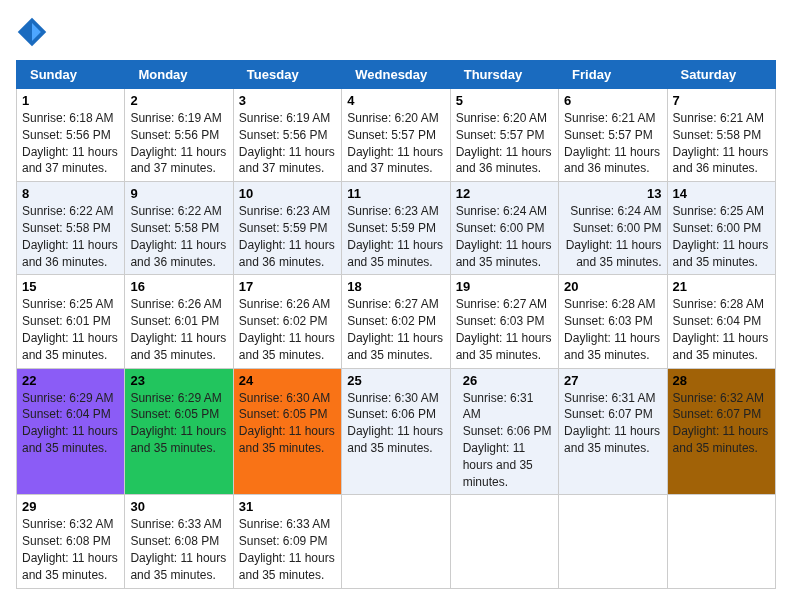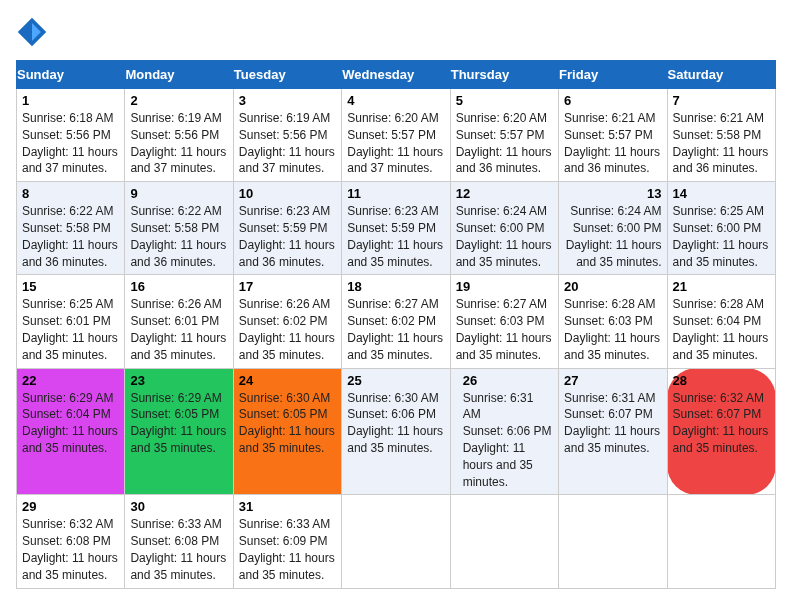--- a/index.html
+++ b/index.html
@@ -45,21 +45,21 @@
     .calendar {
       width: 100%;
       border-collapse: collapse;
       border: 1px solid #ccc;
     }
     .calendar th {
       background-color: #1a6bbf;
       color: #fff;
       font-size: 13px;
       font-weight: bold;
-      padding: 6px 0;
+      padding: 6px 13px;
       text-align: left;
       border: 1px solid #1a6bbf;
     }
     .calendar td {
       vertical-align: top;
       padding: 4px 5px;
       font-size: 10.5px;
       border: 1px solid #ccc;
       width: 108px;
       min-height: 80px;
@@ -137,27 +137,27 @@
       <tr>
         <td><span class="day-number">15</span><span class="day-info">Sunrise: 6:25 AM<br>Sunset: 6:01 PM<br>Daylight: 11 hours and 35 minutes.</span></td>
         <td><span class="day-number">16</span><span class="day-info">Sunrise: 6:26 AM<br>Sunset: 6:01 PM<br>Daylight: 11 hours and 35 minutes.</span></td>
         <td><span class="day-number">17</span><span class="day-info">Sunrise: 6:26 AM<br>Sunset: 6:02 PM<br>Daylight: 11 hours and 35 minutes.</span></td>
         <td><span class="day-number">18</span><span class="day-info">Sunrise: 6:27 AM<br>Sunset: 6:02 PM<br>Daylight: 11 hours and 35 minutes.</span></td>
         <td><span class="day-number">19</span><span class="day-info">Sunrise: 6:27 AM<br>Sunset: 6:03 PM<br>Daylight: 11 hours and 35 minutes.</span></td>
         <td><span class="day-number">20</span><span class="day-info">Sunrise: 6:28 AM<br>Sunset: 6:03 PM<br>Daylight: 11 hours and 35 minutes.</span></td>
         <td><span class="day-number">21</span><span class="day-info">Sunrise: 6:28 AM<br>Sunset: 6:04 PM<br>Daylight: 11 hours and 35 minutes.</span></td>
       </tr>
       <tr>
-        <td style="background: #d946ef;"><span class="day-number">22</span><span class="day-info">Sunrise: 6:29 AM<br>Sunset: 6:04 PM<br>Daylight: 11 hours and 35 minutes.</span></td>
+        <td style="background: #8b5cf6;"><span class="day-number">22</span><span class="day-info">Sunrise: 6:29 AM<br>Sunset: 6:04 PM<br>Daylight: 11 hours and 35 minutes.</span></td>
         <td style="background: #22c55e;"><span class="day-number">23</span><span class="day-info">Sunrise: 6:29 AM<br>Sunset: 6:05 PM<br>Daylight: 11 hours and 35 minutes.</span></td>
         <td style="background: #f97316;"><span class="day-number">24</span><span class="day-info">Sunrise: 6:30 AM<br>Sunset: 6:05 PM<br>Daylight: 11 hours and 35 minutes.</span></td>
         <td style="background: rgb(237, 242, 250); margin-top: 8px;"><span class="day-number">25</span><span class="day-info">Sunrise: 6:30 AM<br>Sunset: 6:06 PM<br>Daylight: 11 hours and 35 minutes.</span></td>
         <td style="background: rgb(237, 242, 250); padding-left: 12px;"><span class="day-number">26</span><span class="day-info">Sunrise: 6:31 AM<br>Sunset: 6:06 PM<br>Daylight: 11 hours and 35 minutes.</span></td>
         <td style="background: rgb(237, 242, 250);"><span class="day-number">27</span><span class="day-info">Sunrise: 6:31 AM<br>Sunset: 6:07 PM<br>Daylight: 11 hours and 35 minutes.</span></td>
-        <td style="background: #ef4444; border-radius: 30px;"><span class="day-number">28</span><span class="day-info">Sunrise: 6:32 AM<br>Sunset: 6:07 PM<br>Daylight: 11 hours and 35 minutes.</span></td>
+        <td style="background: #a16207;"><span class="day-number">28</span><span class="day-info">Sunrise: 6:32 AM<br>Sunset: 6:07 PM<br>Daylight: 11 hours and 35 minutes.</span></td>
       </tr>
       <tr>
         <td><span class="day-number">29</span><span class="day-info">Sunrise: 6:32 AM<br>Sunset: 6:08 PM<br>Daylight: 11 hours and 35 minutes.</span></td>
         <td><span class="day-number">30</span><span class="day-info">Sunrise: 6:33 AM<br>Sunset: 6:08 PM<br>Daylight: 11 hours and 35 minutes.</span></td>
         <td><span class="day-number">31</span><span class="day-info">Sunrise: 6:33 AM<br>Sunset: 6:09 PM<br>Daylight: 11 hours and 35 minutes.</span></td>
         <td class="empty-cell"></td>
         <td class="empty-cell"></td>
         <td class="empty-cell"></td>
         <td class="empty-cell"></td>
       </tr>

